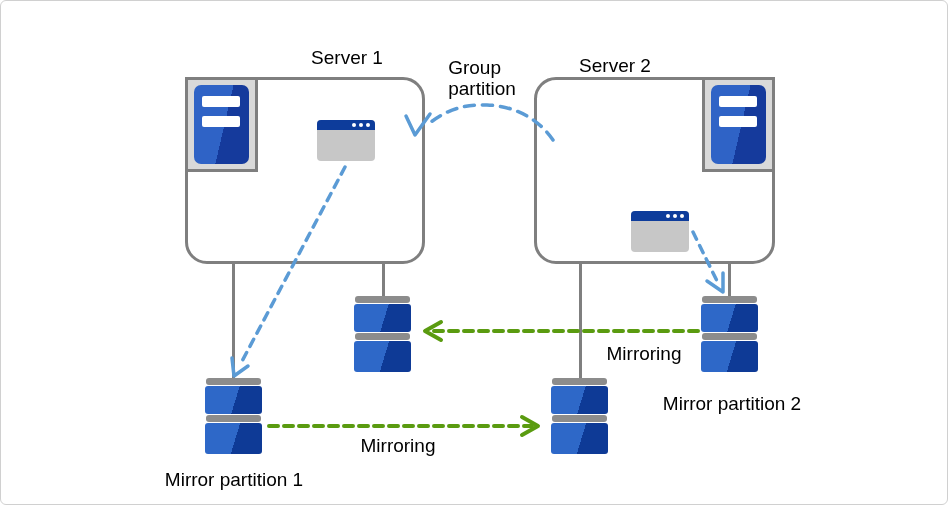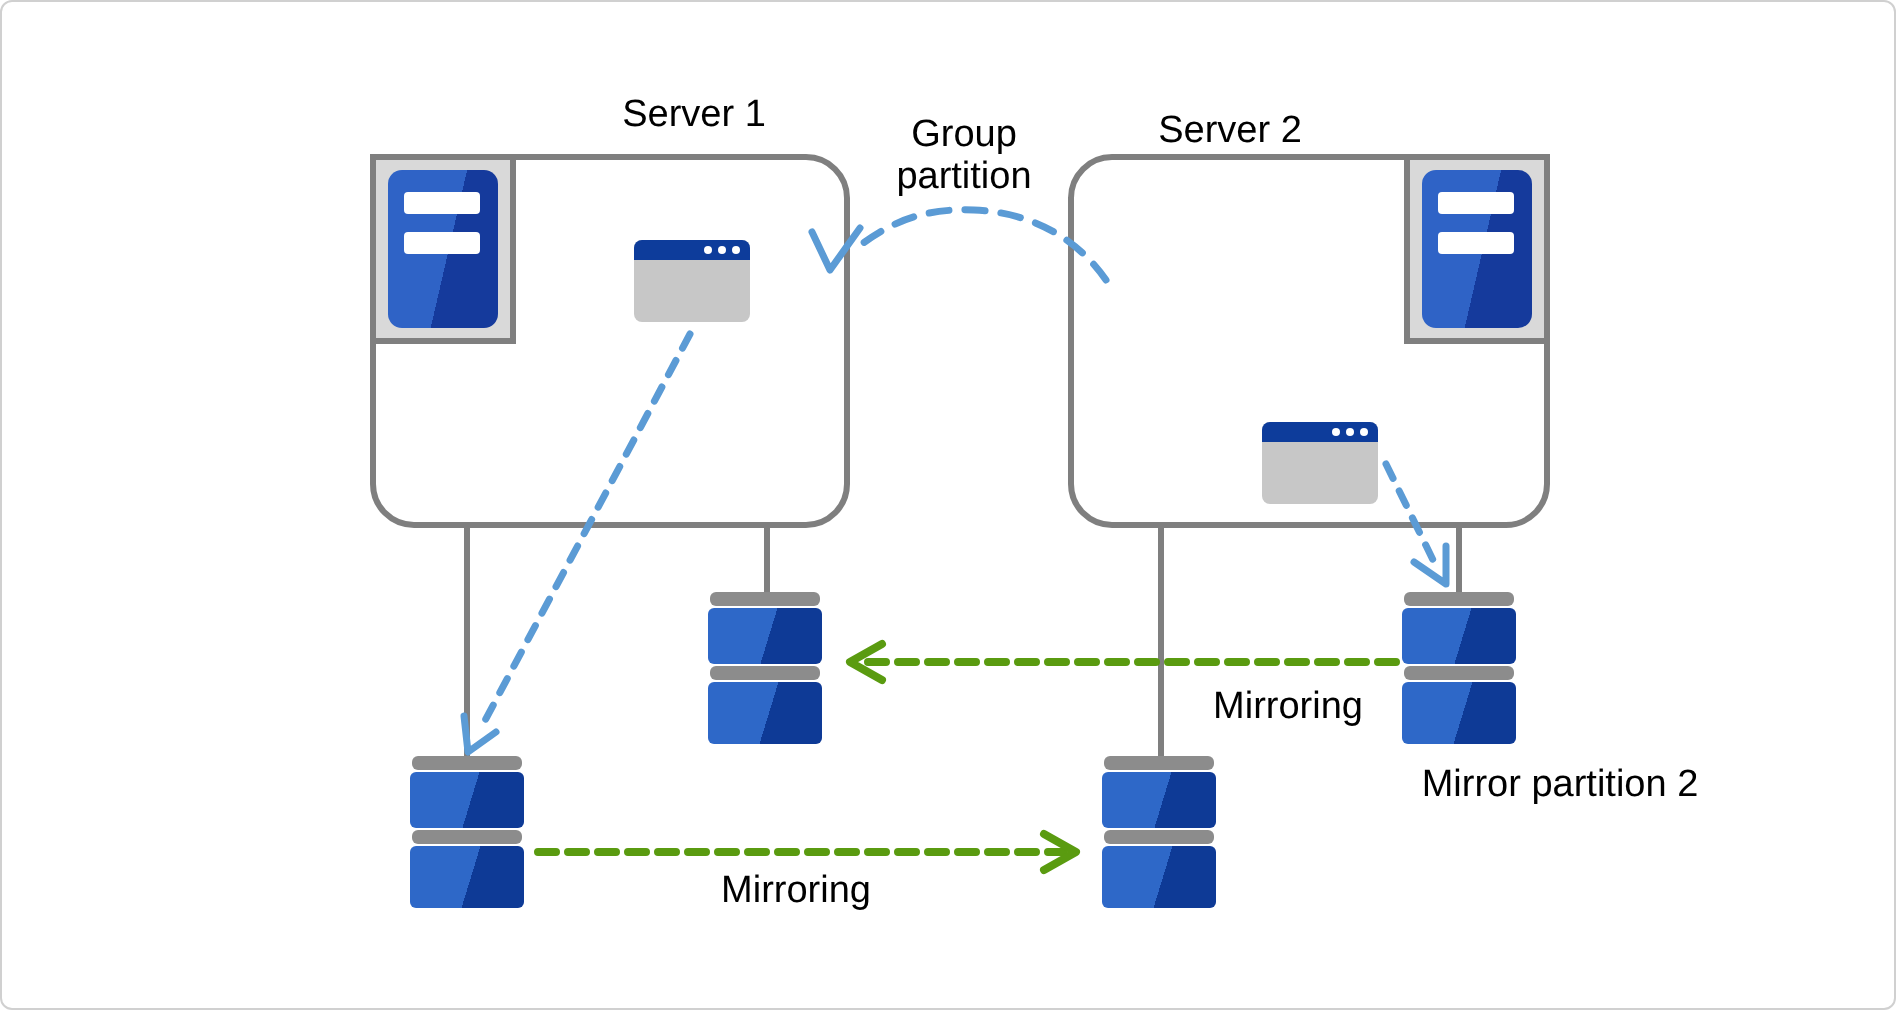--- a/index.html
+++ b/index.html
@@ -2,21 +2,21 @@
 <html><head>
 <meta charset="utf-8">
 <style>
   html,body{margin:0;padding:0;background:#fff;}
   .stage{
     position:relative;width:948px;height:505px;background:#ffffff;
     border:1px solid #d0d0d0;border-radius:6px;box-sizing:border-box;
     font-family:"Liberation Sans",sans-serif;color:#000;overflow:hidden;padding-left:27px;
   }
   .lbl{position:absolute;font-size:19px;line-height:21px;white-space:nowrap;transform:translateX(-50%);}
-  .lbl.center{text-align:center;}
+  .lbl.center{text-align:left;}
   svg.overlay{position:absolute;left:0;top:0;width:948px;height:505px;z-index:3;pointer-events:none;}
   .server-box{
     position:absolute;width:240px;height:187px;border:3px solid #7f7f7f;
     border-radius:22px;background:#fff;box-sizing:border-box;z-index:1;
   }
   .tile{
     position:absolute;width:73px;height:95px;background:#d9d9d9;
     border:3px solid #7f7f7f;box-sizing:border-box;z-index:2;
   }
   .tower{
@@ -102,21 +102,22 @@
   </div>
   <div class="disk" style="left:700px;top:295px;">
     <div class="cap"></div>
     <div class="platter p1"></div>
     <div class="cap"></div>
     <div class="platter p2"></div>
   </div>
 
   <div class="lbl" style="left:643px;top:342px;">Mirroring</div>
   <div class="lbl" style="left:397px;top:434px;">Mirroring</div>
-  <div class="lbl" style="left:731px;top:381px;margin-left:48px;">Mirror partition 2</div>
+  <div class="lbl" style="left:233px;top:468px;">Mirror partition 1</div>
+  <div class="lbl" style="left:731px;top:392px;">Mirror partition 2</div>
 
   <svg class="overlay" viewBox="0 0 948 505" xmlns="http://www.w3.org/2000/svg">
 
     <line x1="232.5" y1="261" x2="232.5" y2="377" stroke="#7f7f7f" stroke-width="3"></line>
     <line x1="382.5" y1="261" x2="382.5" y2="295" stroke="#7f7f7f" stroke-width="3"></line>
     <line x1="579.5" y1="261" x2="579.5" y2="377" stroke="#7f7f7f" stroke-width="3"></line>
     <line x1="728.5" y1="261" x2="728.5" y2="295" stroke="#7f7f7f" stroke-width="3"></line>
 
     <g stroke="#5a9b10" fill="none" stroke-linecap="round" stroke-linejoin="round">
       <line x1="697" y1="330" x2="430" y2="330" stroke-width="4" stroke-dasharray="9 6"></line>

